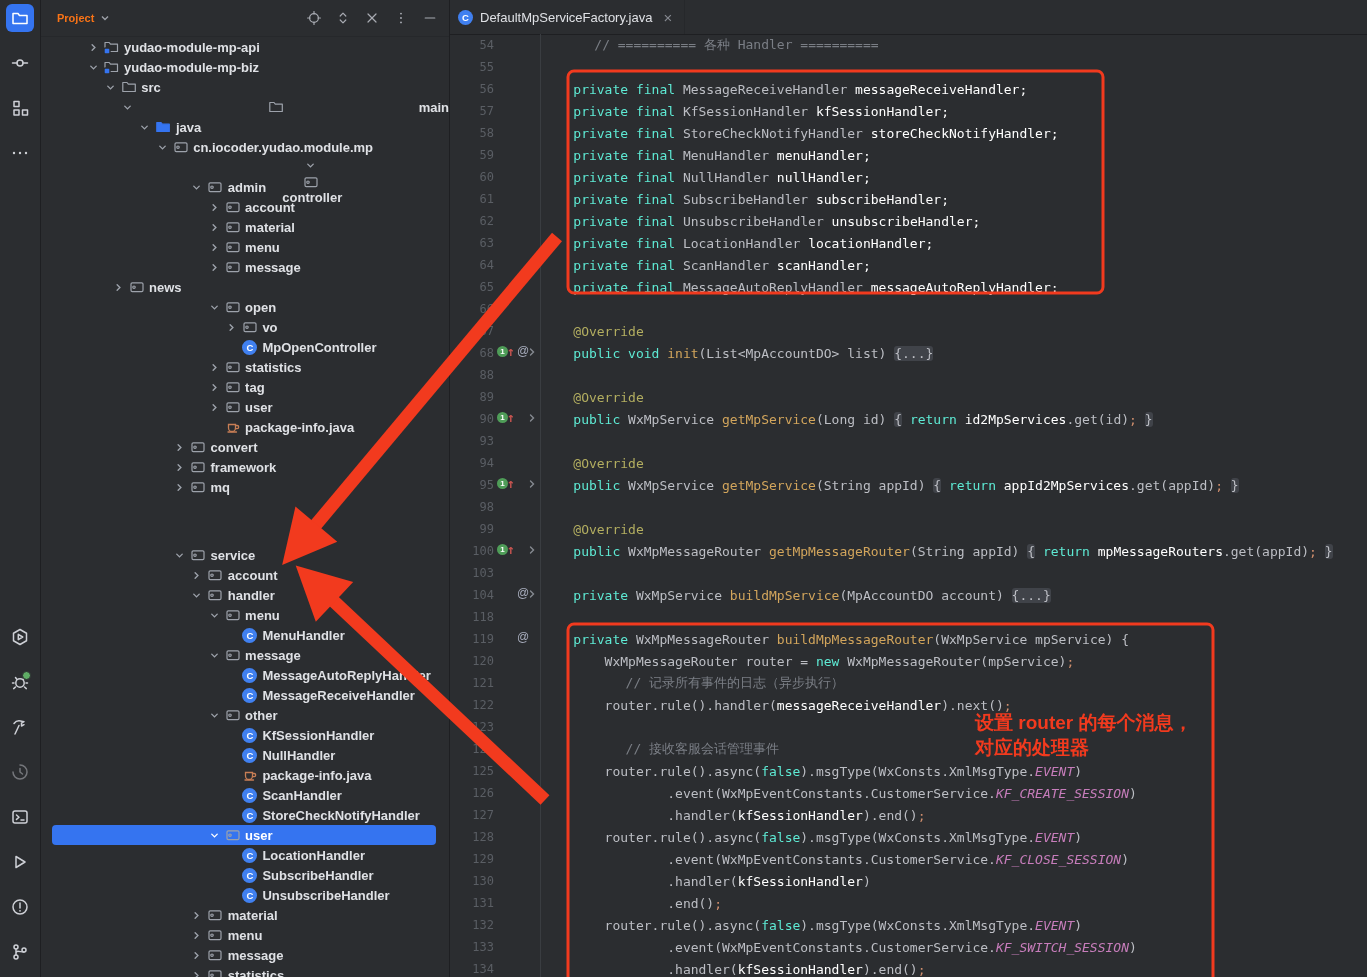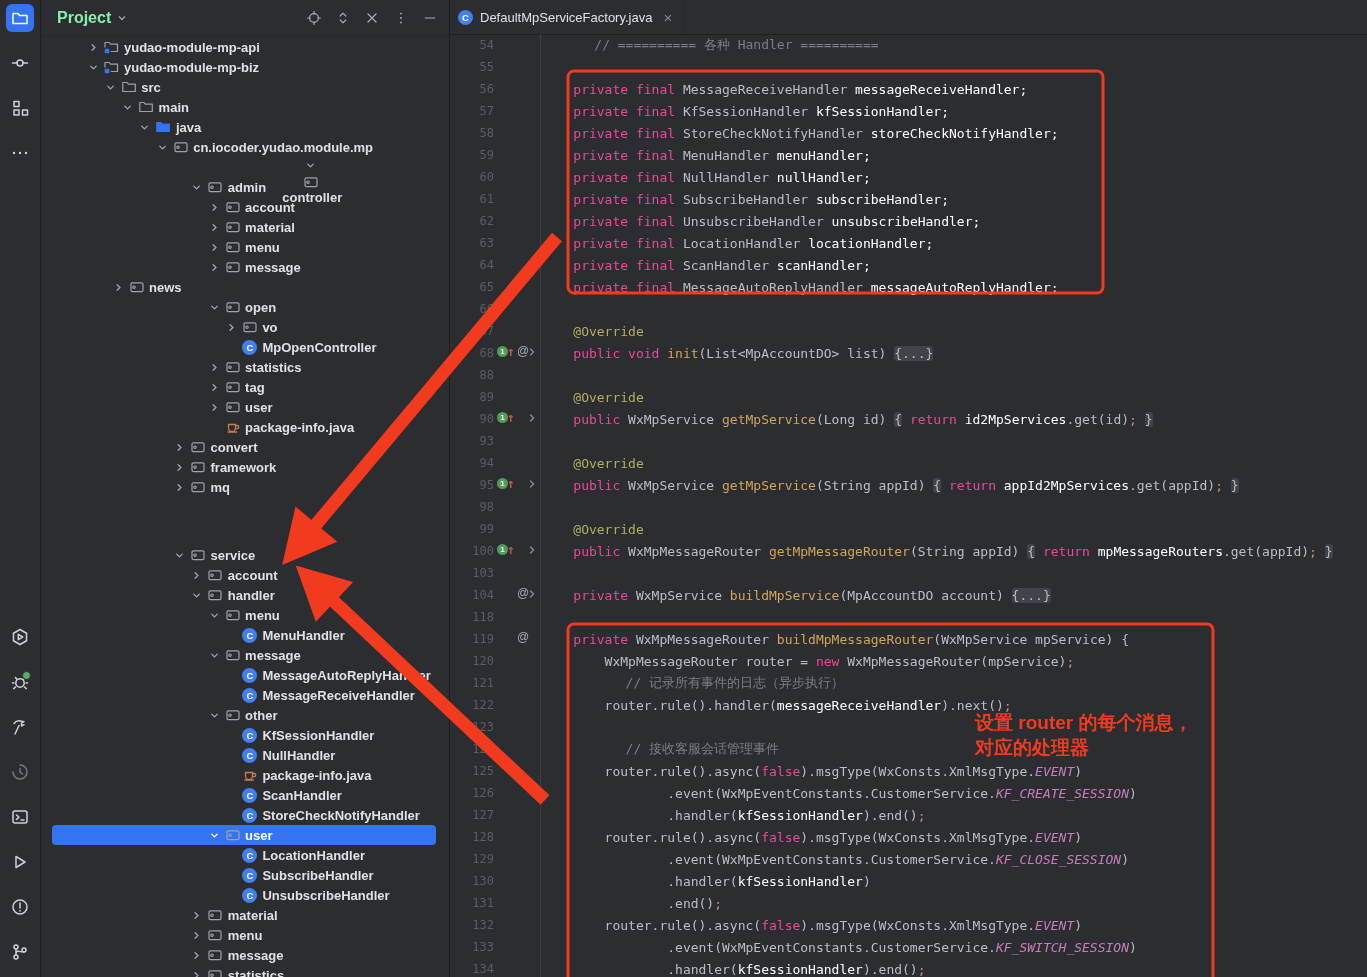--- a/index.html
+++ b/index.html
@@ -10,21 +10,21 @@
   .abar .grp-top{position:absolute;top:4px;left:0;right:0;display:flex;flex-direction:column;align-items:center;gap:17px;}
   .abar .grp-bottom{position:absolute;bottom:11px;left:0;right:0;display:flex;flex-direction:column;align-items:center;gap:17px;}
   .abtn{width:28px;height:28px;display:flex;align-items:center;justify-content:center;border-radius:6px;position:relative;color:#ced0d6;}
   .abtn.active{background:#3574f0;color:#fff;}
   .abtn.dim{opacity:.45;}
   .abtn svg{display:block;}
   .abtn .badge{position:absolute;top:3px;right:3px;width:7px;height:7px;border-radius:50%;background:#5fad65;border:1px solid #2b2d30;}
   
   .panel{position:absolute;left:40px;top:0;bottom:0;width:409px;background:#2b2d30;border-right:1px solid #1e1f22;z-index:4;overflow:hidden;}
   .phead{height:36px;display:flex;align-items:center;padding:0 10px 0 17px;border-bottom:1px solid #26282b;}
-  .ptitle{font-size:16px;font-weight:700;color:#86efac;}
+  .ptitle{font-size:11px;font-weight:700;color:#f97316;}
   .pchev{margin-left:5px;color:#9da0a8;display:flex;}
   .pspacer{flex:1;}
   .pact{display:flex;align-items:center;gap:11px;}
   .pact .pbtn{color:#a8abb2;display:flex;align-items:center;justify-content:center;width:18px;height:18px;}
   .tree{position:absolute;top:37px;left:0;right:0;}
   .trow{height:20px;display:flex;align-items:center;position:relative;color:#dfe1e5;font-size:13px;font-weight:600;white-space:nowrap;}
   .trow .lbl{position:relative;z-index:2;margin-left:4px;}
   .trow .tchev{width:16px;height:16px;display:flex;align-items:center;justify-content:center;color:#9da2ab;position:relative;z-index:2;flex:none;}
   .trow .ticon{width:17px;height:17px;display:flex;align-items:center;justify-content:center;position:relative;z-index:2;flex:none;margin-left:2px;}
   .trow.sel::before{content:"";position:absolute;left:12px;width:384px;top:0;bottom:0;background:#3574f0;border-radius:4px;}
@@ -38,21 +38,21 @@
   .codewrap{position:absolute;top:34px;left:0;right:0;bottom:0;font-family:"DejaVu Sans Mono","Liberation Mono",monospace;font-size:13px;font-variant-ligatures:none;}
   .cl{height:22px;display:flex;align-items:center;white-space:pre;}
   .ln{width:44px;flex:none;text-align:right;color:#5a5e64;font-size:12px;padding-right:0;}
   .marks{width:46px;flex:none;height:22px;position:relative;border-right:1px solid #3a3d41;}
   .m-impl{position:absolute;left:3px;top:3px;display:flex;align-items:center;}
   .gdot{width:11px;height:11px;border-radius:50%;background:#4f9d58;color:#fff;font-size:8px;font-weight:700;display:flex;align-items:center;justify-content:center;font-style:normal;font-family:"Liberation Sans",sans-serif;}
   .rarr{color:#c75450;font-size:13px;font-weight:700;font-style:normal;margin-left:-1px;line-height:1;}
   .m-at{position:absolute;left:23px;top:2px;color:#a8adbd;font-size:12px;font-family:"Liberation Sans",sans-serif;}
   .m-fold{position:absolute;right:2px;top:4px;color:#868a91;}
   .codeln{padding-left:1px;}
-  .kw{color:#ec4899;} .def{color:#bcbec4;} .mth{color:#d2a55c;} .fld{color:#ffffff;}
+  .kw{color:#5eead4;} .def{color:#bcbec4;} .mth{color:#d2a55c;} .fld{color:#ffffff;}
   .cmt{color:#7a7e85;padding-left:21px;} .ann{color:#b3ae60;} .semi{color:#cf8e6d;}
   .const{color:#c77dbb;font-style:italic;}
   .fold{background:#404349;border-radius:3px;color:#bcbec4;}
   
   .overlay{position:absolute;inset:0;z-index:50;pointer-events:none;}
   .rednote{position:absolute;color:#f23a1e;font-size:19px;line-height:25px;font-weight:600;z-index:51;pointer-events:none;font-family:"Liberation Sans",sans-serif;}
 </style>
 </head>
 <body>
 
@@ -221,21 +221,21 @@
               <polyline points="3,4.5 6,7.5 9,4.5" fill="none" stroke="currentColor" stroke-width="1.5" stroke-linecap="round"></polyline>
             </svg>
           </span>
           <span class="ticon">
             <svg width="16" height="16" viewBox="0 0 16 16" fill="none" stroke="#9da2ab" stroke-width="1.2" stroke-linejoin="round">
               <path d="M1.8 3.5h4.2l1.3 1.7h7v7.3H1.8z"></path>
             </svg>
           </span>
           <span class="lbl">src</span>
         </div>
-        <div class="trow" style="padding-left: 79.6px;">
+        <div class="trow" style="padding-left: 79.6px; justify-content: space-between;">
           <span class="tchev">
             <svg width="11" height="11" viewBox="0 0 12 12">
               <polyline points="3,4.5 6,7.5 9,4.5" fill="none" stroke="currentColor" stroke-width="1.5" stroke-linecap="round"></polyline>
             </svg>
           </span>
           <span class="ticon">
             <svg width="16" height="16" viewBox="0 0 16 16" fill="none" stroke="#9da2ab" stroke-width="1.2" stroke-linejoin="round">
               <path d="M1.8 3.5h4.2l1.3 1.7h7v7.3H1.8z"></path>
             </svg>
           </span>

